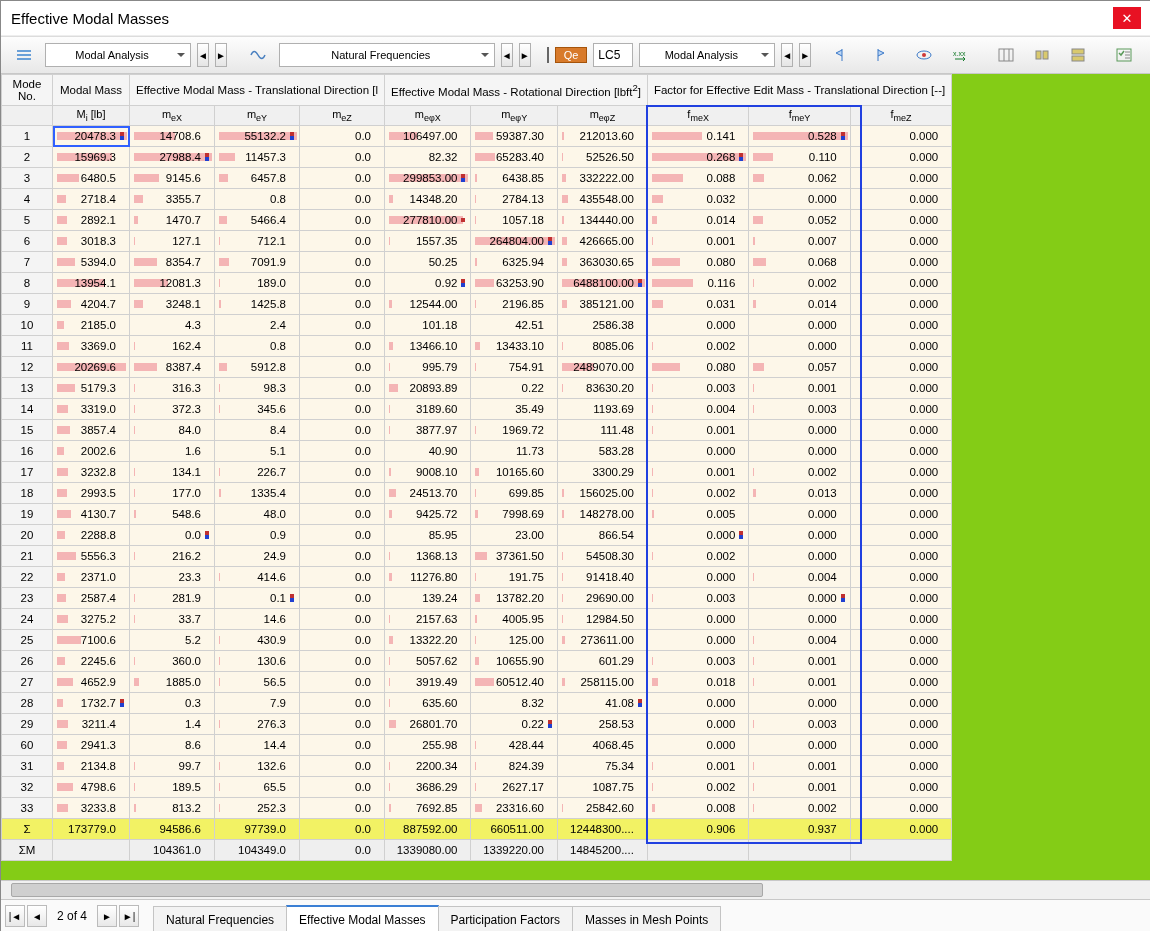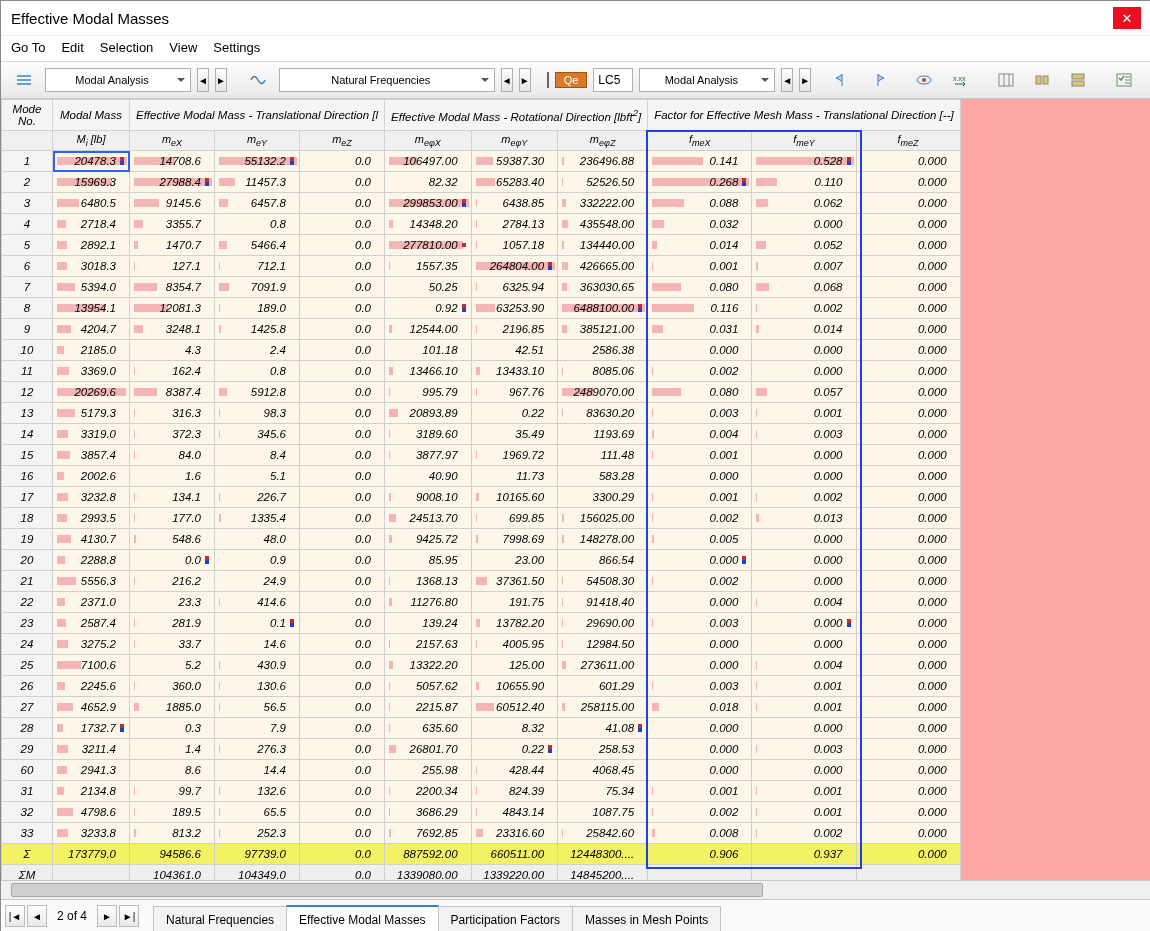--- a/index.html
+++ b/index.html
@@ -88,22 +88,21 @@
 }
 .tb-icon-svg{width:16px;height:16px;}
 .orange-swatch{width:18px;height:14px;background:#d87a2a;border:1px solid #666;}
 .qe-chip{background:#d87a2a;color:#fff;padding:1px 8px;font-size:11px;border:1px solid #a5540b;}
 .lcdrop{border:1px solid #b0b0b0;background:#fff;padding:0 4px;height:22px;display:flex;align-items:center;min-width:30px;}
 .arrow-btn{width:18px;height:22px;border:1px solid #b0b0b0;background:linear-gradient(#fff,#e5e5e5);display:flex;align-items:center;justify-content:center;font-size:10px;cursor:pointer;}
 .table-wrap{
   flex:1;
   overflow:hidden;
   position:relative;
-  background:#fca5a5;
-  font-style:italic;
+  background:#84cc16;
 }
 .grid{
   position:absolute;inset:0;
   overflow:auto;
 }
 table{
   border-collapse:collapse;
   width:max-content;
   background:#fff;
   font-size:11.5px;
@@ -201,27 +200,20 @@
 </style>
 </head>
 <body>
 <div class="window">
 
 <div class="titlebar">
   <span>Effective Modal Masses</span>
   <div class="close-btn">✕</div>
 </div>
 
-<div class="menubar" id="menubar">
-      <span>Go To</span>
-      <span>Edit</span>
-      <span>Selection</span>
-      <span>View</span>
-      <span>Settings</span>
-    </div>
 
 <div class="toolbar">
   <div class="tb-btn">
     <svg class="tb-icon-svg" viewBox="0 0 16 16">
           <rect x="1" y="3" width="14" height="2" fill="#6aa0d8"></rect>
           <rect x="1" y="7" width="14" height="2" fill="#6aa0d8"></rect>
           <rect x="1" y="11" width="14" height="2" fill="#6aa0d8"></rect>
         </svg>
   </div>
   <div class="tb-drop">Modal Analysis</div>
@@ -305,21 +297,21 @@
 
 <div class="table-wrap">
   <div class="grid" id="gridscroll">
     <table id="grid">
       <thead>
         <tr class="grp" id="grp-row">
               <th rowspan="1">Mode<br>No.</th>
               <th colspan="1">Modal Mass</th>
               <th colspan="3">Effective Modal Mass - Translational Direction [l</th>
               <th colspan="3">Effective Modal Mass - Rotational Direction [lbft<sup>2</sup>]</th>
-              <th colspan="3">Factor for Effective Mesh Mass - Translational Direction [--]</th>
+              <th colspan="3">Factor for Effective Edit Mass - Translational Direction [--]</th>
             </tr>
         <tr class="cols" id="col-row">
               <th></th>
               <th>M<sub>i</sub> [lb]</th>
               <th>m<sub>eX</sub></th>
               <th>m<sub>eY</sub></th>
               <th>m<sub>eZ</sub></th>
               <th>m<sub>eφX</sub></th>
               <th>m<sub>eφY</sub></th>
               <th>m<sub>eφZ</sub></th>
@@ -371,21 +363,21 @@
               </td>
               <td class="val">
                 <div class="cell">
                   <div class="bar" style="width: 22.4269%;"></div>
                   <span class="txt">59387.30</span>
                 </div>
               </td>
               <td class="val">
                 <div class="cell">
                   <div class="bar" style="width: 1.95854%;"></div>
-                  <span class="txt">236496.88</span>
+                  <span class="txt">212013.60</span>
                 </div>
               </td>
               <td class="val">
                 <div class="cell">
                   <div class="bar" style="width: 52.6119%;"></div>
                   <span class="txt">0.141</span>
                 </div>
               </td>
               <td class="val">
                 <div class="cell">
@@ -1089,21 +1081,21 @@
               </td>
               <td class="val">
                 <div class="cell">
                   <div class="bar" style="width: 0.332093%;"></div>
                   <span class="txt">995.79</span>
                 </div>
               </td>
               <td class="val">
                 <div class="cell">
                   <div class="bar" style="width: 0.285083%;"></div>
-                  <span class="txt">967.76</span>
+                  <span class="txt">754.91</span>
                 </div>
               </td>
               <td class="val">
                 <div class="cell">
                   <div class="bar" style="width: 38.3636%;"></div>
                   <span class="txt">2489070.00</span>
                 </div>
               </td>
               <td class="val">
                 <div class="cell">
@@ -2044,21 +2036,21 @@
               </td>
               <td class="val">
                 <div class="cell">
                   <div class="bar" style="width: 0%;"></div>
                   <span class="txt">0.0</span>
                 </div>
               </td>
               <td class="val">
                 <div class="cell">
                   <div class="bar" style="width: 0.738985%;"></div>
-                  <span class="txt">2215.87</span>
+                  <span class="txt">3919.49</span>
                 </div>
               </td>
               <td class="val">
                 <div class="cell">
                   <div class="bar" style="width: 22.8518%;"></div>
                   <span class="txt">60512.40</span>
                 </div>
               </td>
               <td class="val">
                 <div class="cell">
@@ -2377,21 +2369,21 @@
               </td>
               <td class="val">
                 <div class="cell">
                   <div class="bar" style="width: 1.22937%;"></div>
                   <span class="txt">3686.29</span>
                 </div>
               </td>
               <td class="val">
                 <div class="cell">
                   <div class="bar" style="width: 0.992119%;"></div>
-                  <span class="txt">4843.14</span>
+                  <span class="txt">2627.17</span>
                 </div>
               </td>
               <td class="val">
                 <div class="cell">
                   <div class="bar" style="width: 0.0167653%;"></div>
                   <span class="txt">1087.75</span>
                 </div>
               </td>
               <td class="val">
                 <div class="cell">

